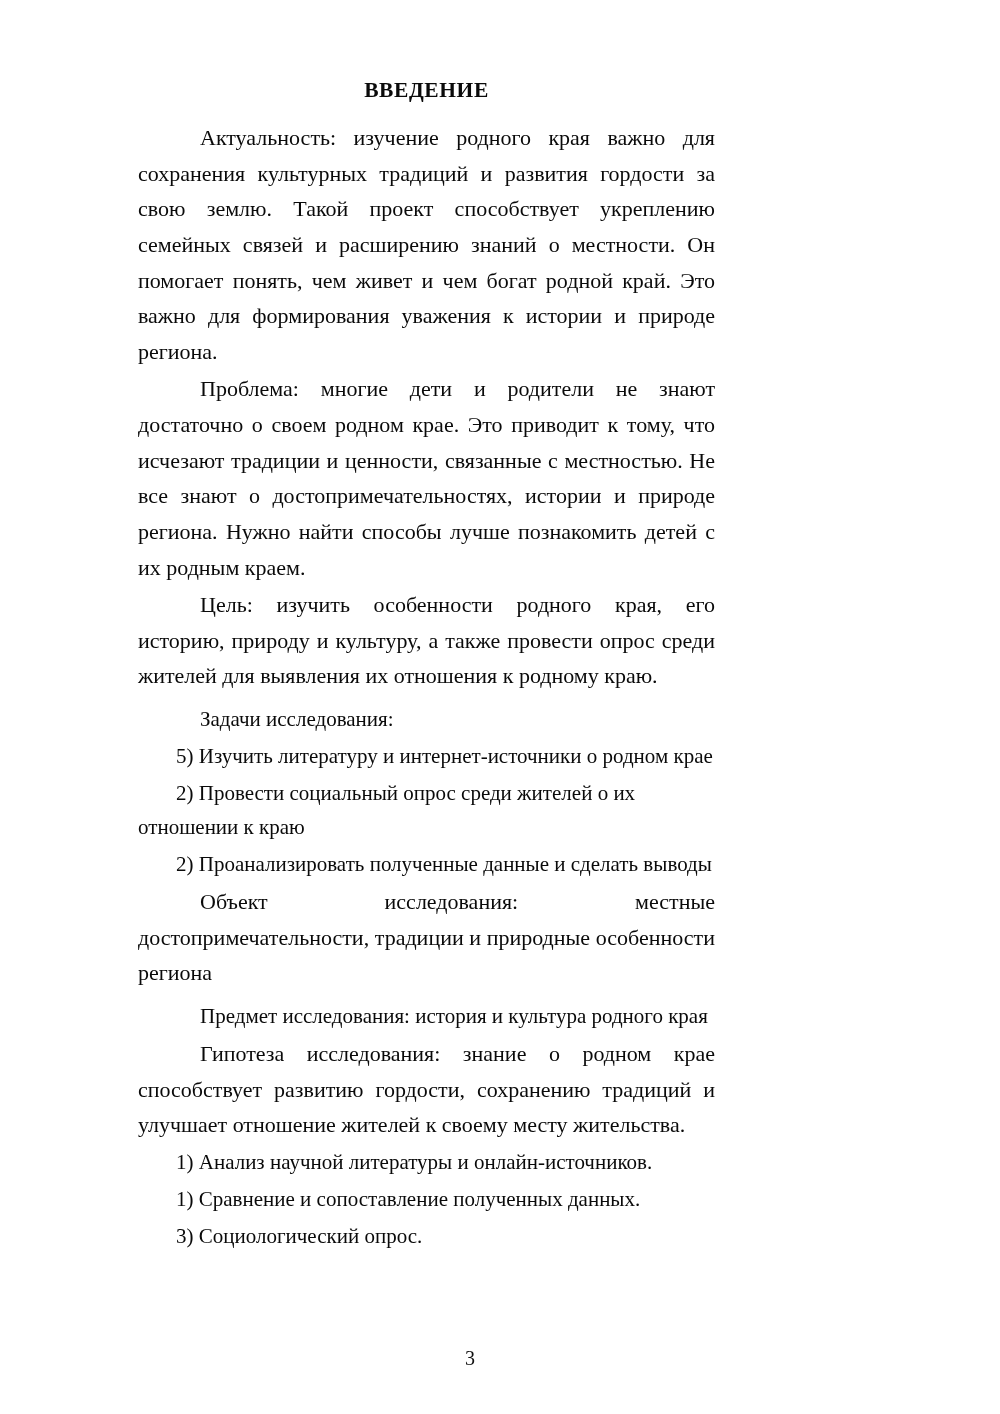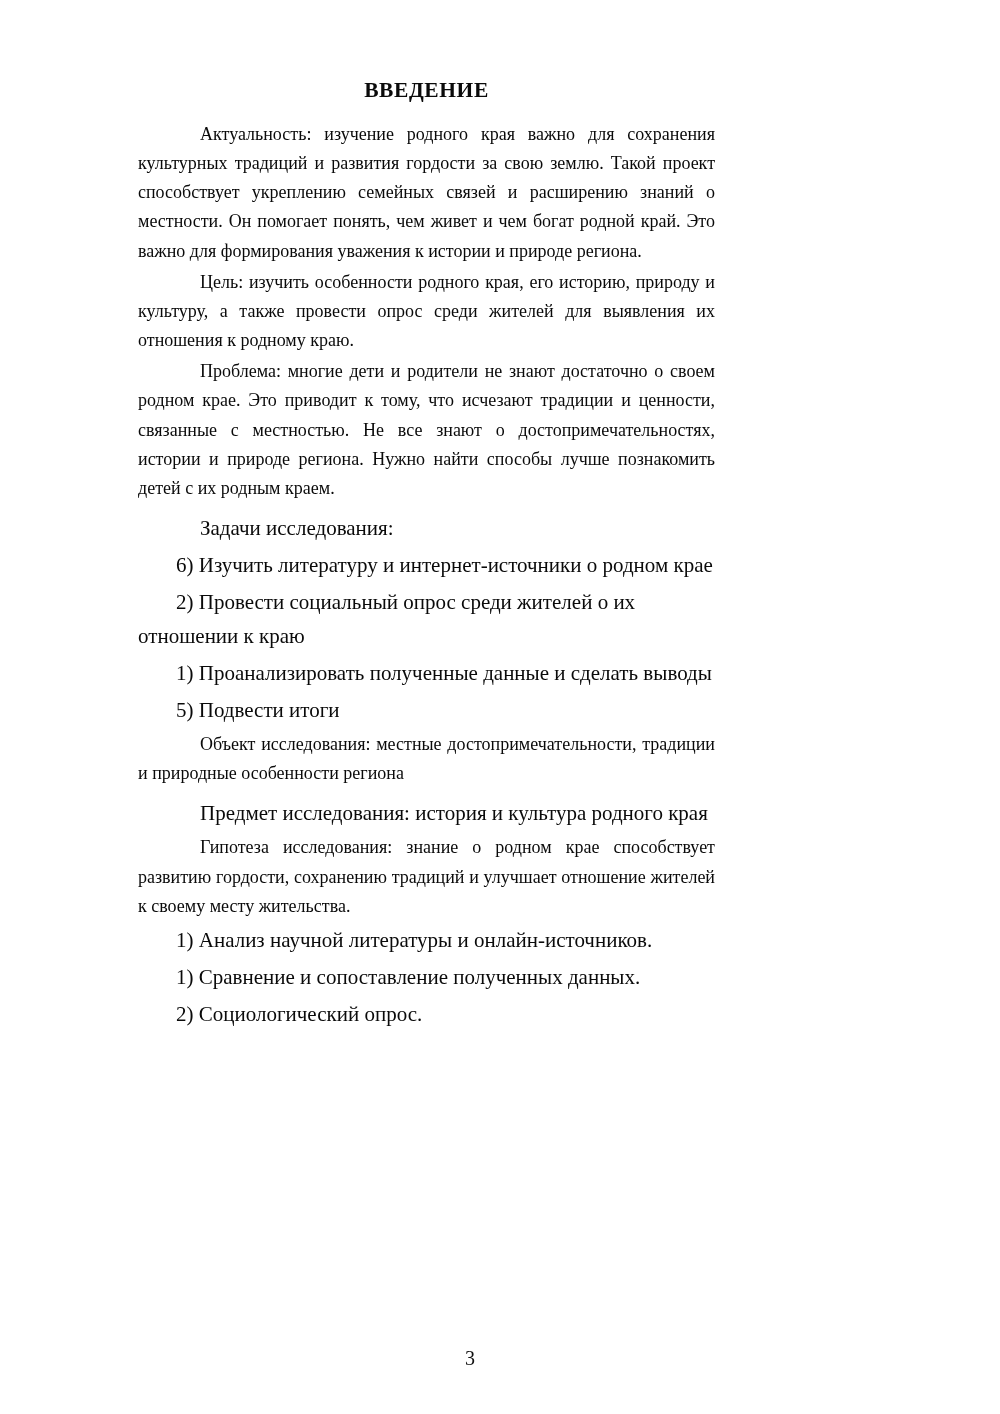--- a/index.html
+++ b/index.html
@@ -24,21 +24,21 @@
   }
   .doc-title {
     text-align: center;
     font-weight: bold;
     font-size: 21.5px;
     letter-spacing: 0.6px;
     margin: 0 0 17px 0;
     padding-right: 60px;
   }
   .para {
-    font-size: 18px;
+    font-size: 22px;
     line-height: 1.62;
     text-align: justify;
     text-justify: inter-word;
     margin: 0 0 2px 0;
     text-indent: 62px;
     padding-right: 60px;
   }
   .simple {
     font-size: 21px;
     line-height: 1.62;
@@ -68,33 +68,32 @@
   }
 </style>
 </head>
 <body>
 
 <div class="page">
 
   <h1 class="doc-title">ВВЕДЕНИЕ</h1>
 
   <p class="para">Актуальность: изучение родного края важно для сохранения культурных традиций и развития гордости за свою землю. Такой проект способствует укреплению семейных связей и расширению знаний о местности. Он помогает понять, чем живет и чем богат родной край. Это важно для формирования уважения к истории и природе региона.</p>
+  <p class="para">Проблема: многие дети и родители не знают достаточно о своем родном крае. Это приводит к тому, что исчезают традиции и ценности, связанные с местностью. Не все знают о достопримечательностях, истории и природе региона. Нужно найти способы лучше познакомить детей с их родным краем.</p>
   <p class="para">Цель: изучить особенности родного края, его историю, природу и культуру, а также провести опрос среди жителей для выявления их отношения к родному краю.</p>
-  <p class="para">Проблема: многие дети и родители не знают достаточно о своем родном крае. Это приводит к тому, что исчезают традиции и ценности, связанные с местностью. Не все знают о достопримечательностях, истории и природе региона. Нужно найти способы лучше познакомить детей с их родным краем.</p>
 
   <p class="simple">Задачи исследования:</p>
 
-  <p class="listitem">6) Изучить литературу и интернет-источники о родном крае</p>
+  <p class="listitem">5) Изучить литературу и интернет-источники о родном крае</p>
   <p class="listitem">2) Провести социальный опрос среди жителей о их отношении к краю</p>
-  <p class="listitem">1) Проанализировать полученные данные и сделать выводы</p>
-  <p class="listitem">5) Подвести итоги</p>
+  <p class="listitem">2) Проанализировать полученные данные и сделать выводы</p>
 
   <p class="para">Объект исследования: местные достопримечательности, традиции и природные особенности региона</p>
   <p class="simple">Предмет исследования: история и культура родного края</p>
   <p class="para">Гипотеза исследования: знание о родном крае способствует развитию гордости, сохранению традиций и улучшает отношение жителей к своему месту жительства.</p>
 
 
   <p class="listitem">1) Анализ научной литературы и онлайн-источников.</p>
   <p class="listitem">1) Сравнение и сопоставление полученных данных.</p>
-  <p class="listitem">2) Социологический опрос.</p>
+  <p class="listitem">3) Социологический опрос.</p>
 
   <div class="page-number">3</div>
 </div>
 
 </body></html>

